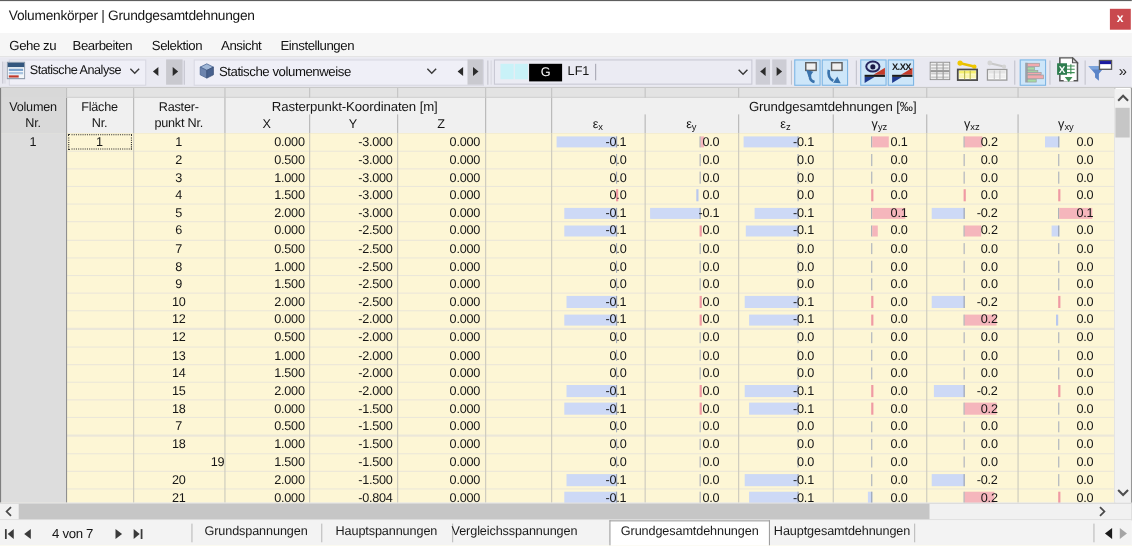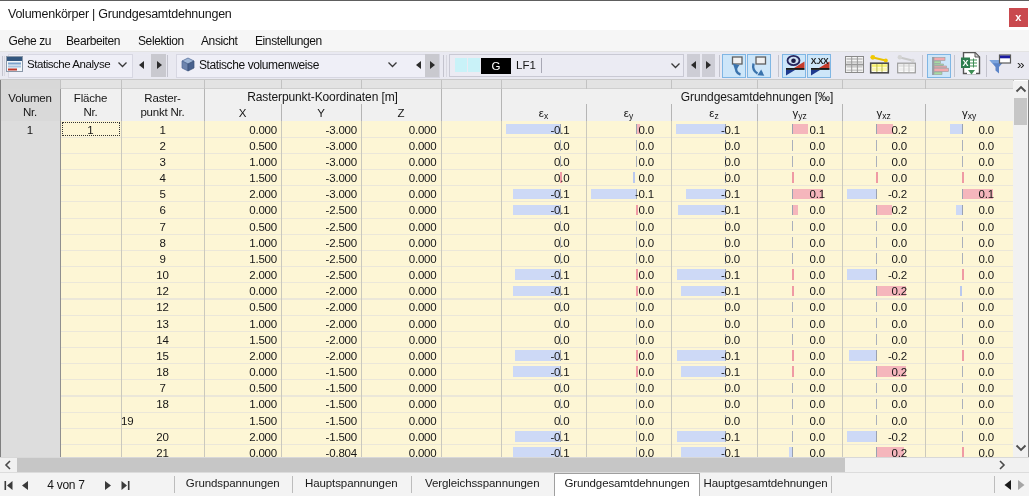--- a/index.html
+++ b/index.html
@@ -573,21 +573,21 @@
 <div class="tick" style="left:725.0px;top:398.7px;width:1.2px;background:#aab0bc"></div>
 <div class="tick" style="left:792.0px;top:398.7px;width:1.2px;background:#aab0bc"></div>
 <div class="tick" style="left:875.5px;top:398.7px;width:1.2px;background:#aab0bc"></div>
 <div class="tick" style="left:962.0px;top:398.7px;width:1.2px;background:#aab0bc"></div>
 <div class="num" style="left:499.5px;top:397.4px">0.0</div>
 <div class="num" style="left:584.0px;top:397.4px">0.0</div>
 <div class="num" style="left:670.0px;top:397.4px">0.0</div>
 <div class="num" style="left:755.0px;top:397.4px">0.0</div>
 <div class="num" style="left:837.0px;top:397.4px">0.0</div>
 <div class="num" style="left:924.0px;top:397.4px">0.0</div>
-<div class="a" style="left:121px;top:413.6px;width:83px;height:14px;font-size:11.5px;letter-spacing:-0.2px;text-align:left;line-height:14px;color:#161616">19</div>
+<div class="a" style="left:121px;top:413.6px;width:83px;height:14px;font-size:11.5px;letter-spacing:-0.2px;text-align:right;line-height:14px;color:#161616">19</div>
 <div class="num" style="left:207.0px;top:413.6px">1.500</div>
 <div class="num" style="left:287.0px;top:413.6px">-1.500</div>
 <div class="num" style="left:366.5px;top:413.6px">0.000</div>
 <div class="tick" style="left:560.0px;top:414.9px;width:1.2px;background:#aab0bc"></div>
 <div class="tick" style="left:635.5px;top:414.9px;width:1.2px;background:#aab0bc"></div>
 <div class="tick" style="left:725.0px;top:414.9px;width:1.2px;background:#aab0bc"></div>
 <div class="tick" style="left:792.0px;top:414.9px;width:1.2px;background:#aab0bc"></div>
 <div class="tick" style="left:875.5px;top:414.9px;width:1.2px;background:#aab0bc"></div>
 <div class="tick" style="left:962.0px;top:414.9px;width:1.2px;background:#aab0bc"></div>
 <div class="num" style="left:499.5px;top:413.6px">0.0</div>
@@ -666,21 +666,21 @@
 <svg class="a" style="left:121px;top:481px" width="9" height="9" viewBox="0 0 9 9">
 <path d="M0.5 0 L6 4.5 L0.5 9 Z" fill="#3a3a3a"></path>
     <rect x="6.9" y="0" width="1.6" height="9" fill="#3a3a3a"></rect>
   </svg>
 <div class="a" style="left:129px;top:499px;width:44.5px;height:15px;font-size:10px;letter-spacing:-0.1px;color:#1a1a1a;text-align:center">ungen</div>
 <div class="a" style="left:173.5px;top:476px;width:1px;height:17px;background:#bcbcbc"></div>
 <div class="a" style="left:173.5px;top:477px;width:118.5px;height:15px;font-size:11.5px;letter-spacing:-0.1px;color:#1a1a1a;text-align:center">Grundspannungen</div>
 <div class="a" style="left:292px;top:476px;width:1px;height:17px;background:#bcbcbc"></div>
 <div class="a" style="left:292px;top:477px;width:118.5px;height:15px;font-size:11.5px;letter-spacing:-0.1px;color:#1a1a1a;text-align:center">Hauptspannungen</div>
 <div class="a" style="left:410.5px;top:476px;width:1px;height:17px;background:#bcbcbc"></div>
-<div class="a" style="left:410.5px;top:477px;width:143.5px;height:15px;font-size:11.5px;letter-spacing:-0.1px;color:#1a1a1a;text-align:center">Vergleichsspannungen</div>
+<div class="a" style="left:410.5px;top:477px;width:143.5px;height:15px;font-size:11.5px;letter-spacing:-0.1px;color:#1a1a1a;text-align:left">Vergleichsspannungen</div>
 <div class="a" style="left:554px;top:476px;width:1px;height:17px;background:#bcbcbc"></div>
 <div class="a" style="left:554px;top:472.5px;width:146px;height:23.5px;background:#fff;border:1px solid #9f9f9f;border-bottom:none"></div>
 <div class="a" style="left:554px;top:477px;width:146px;height:15px;font-size:11.5px;letter-spacing:-0.1px;color:#1a1a1a;text-align:center">Grundgesamtdehnungen</div>
 <div class="a" style="left:700px;top:477px;width:131px;height:15px;font-size:11.5px;letter-spacing:-0.1px;color:#1a1a1a;text-align:center">Hauptgesamtdehnungen</div>
 <div class="a" style="left:831px;top:476px;width:1px;height:17px;background:#bcbcbc"></div>
 <div class="a" style="left:831px;top:500px;width:163px;height:15px;font-size:11.5px;letter-spacing:-0.1px;color:#1a1a1a;text-align:right">Vergleichsgesamtdehnungen</div>
 <div class="a" style="left:994px;top:476px;width:1px;height:17px;background:#bcbcbc"></div>
 <svg class="a" style="left:1003px;top:480px" width="9" height="10" viewBox="0 0 9 10">
     <path d="M8 0 L1.5 5 L8 10 Z" fill="#1a1a1a"></path>
   </svg>

